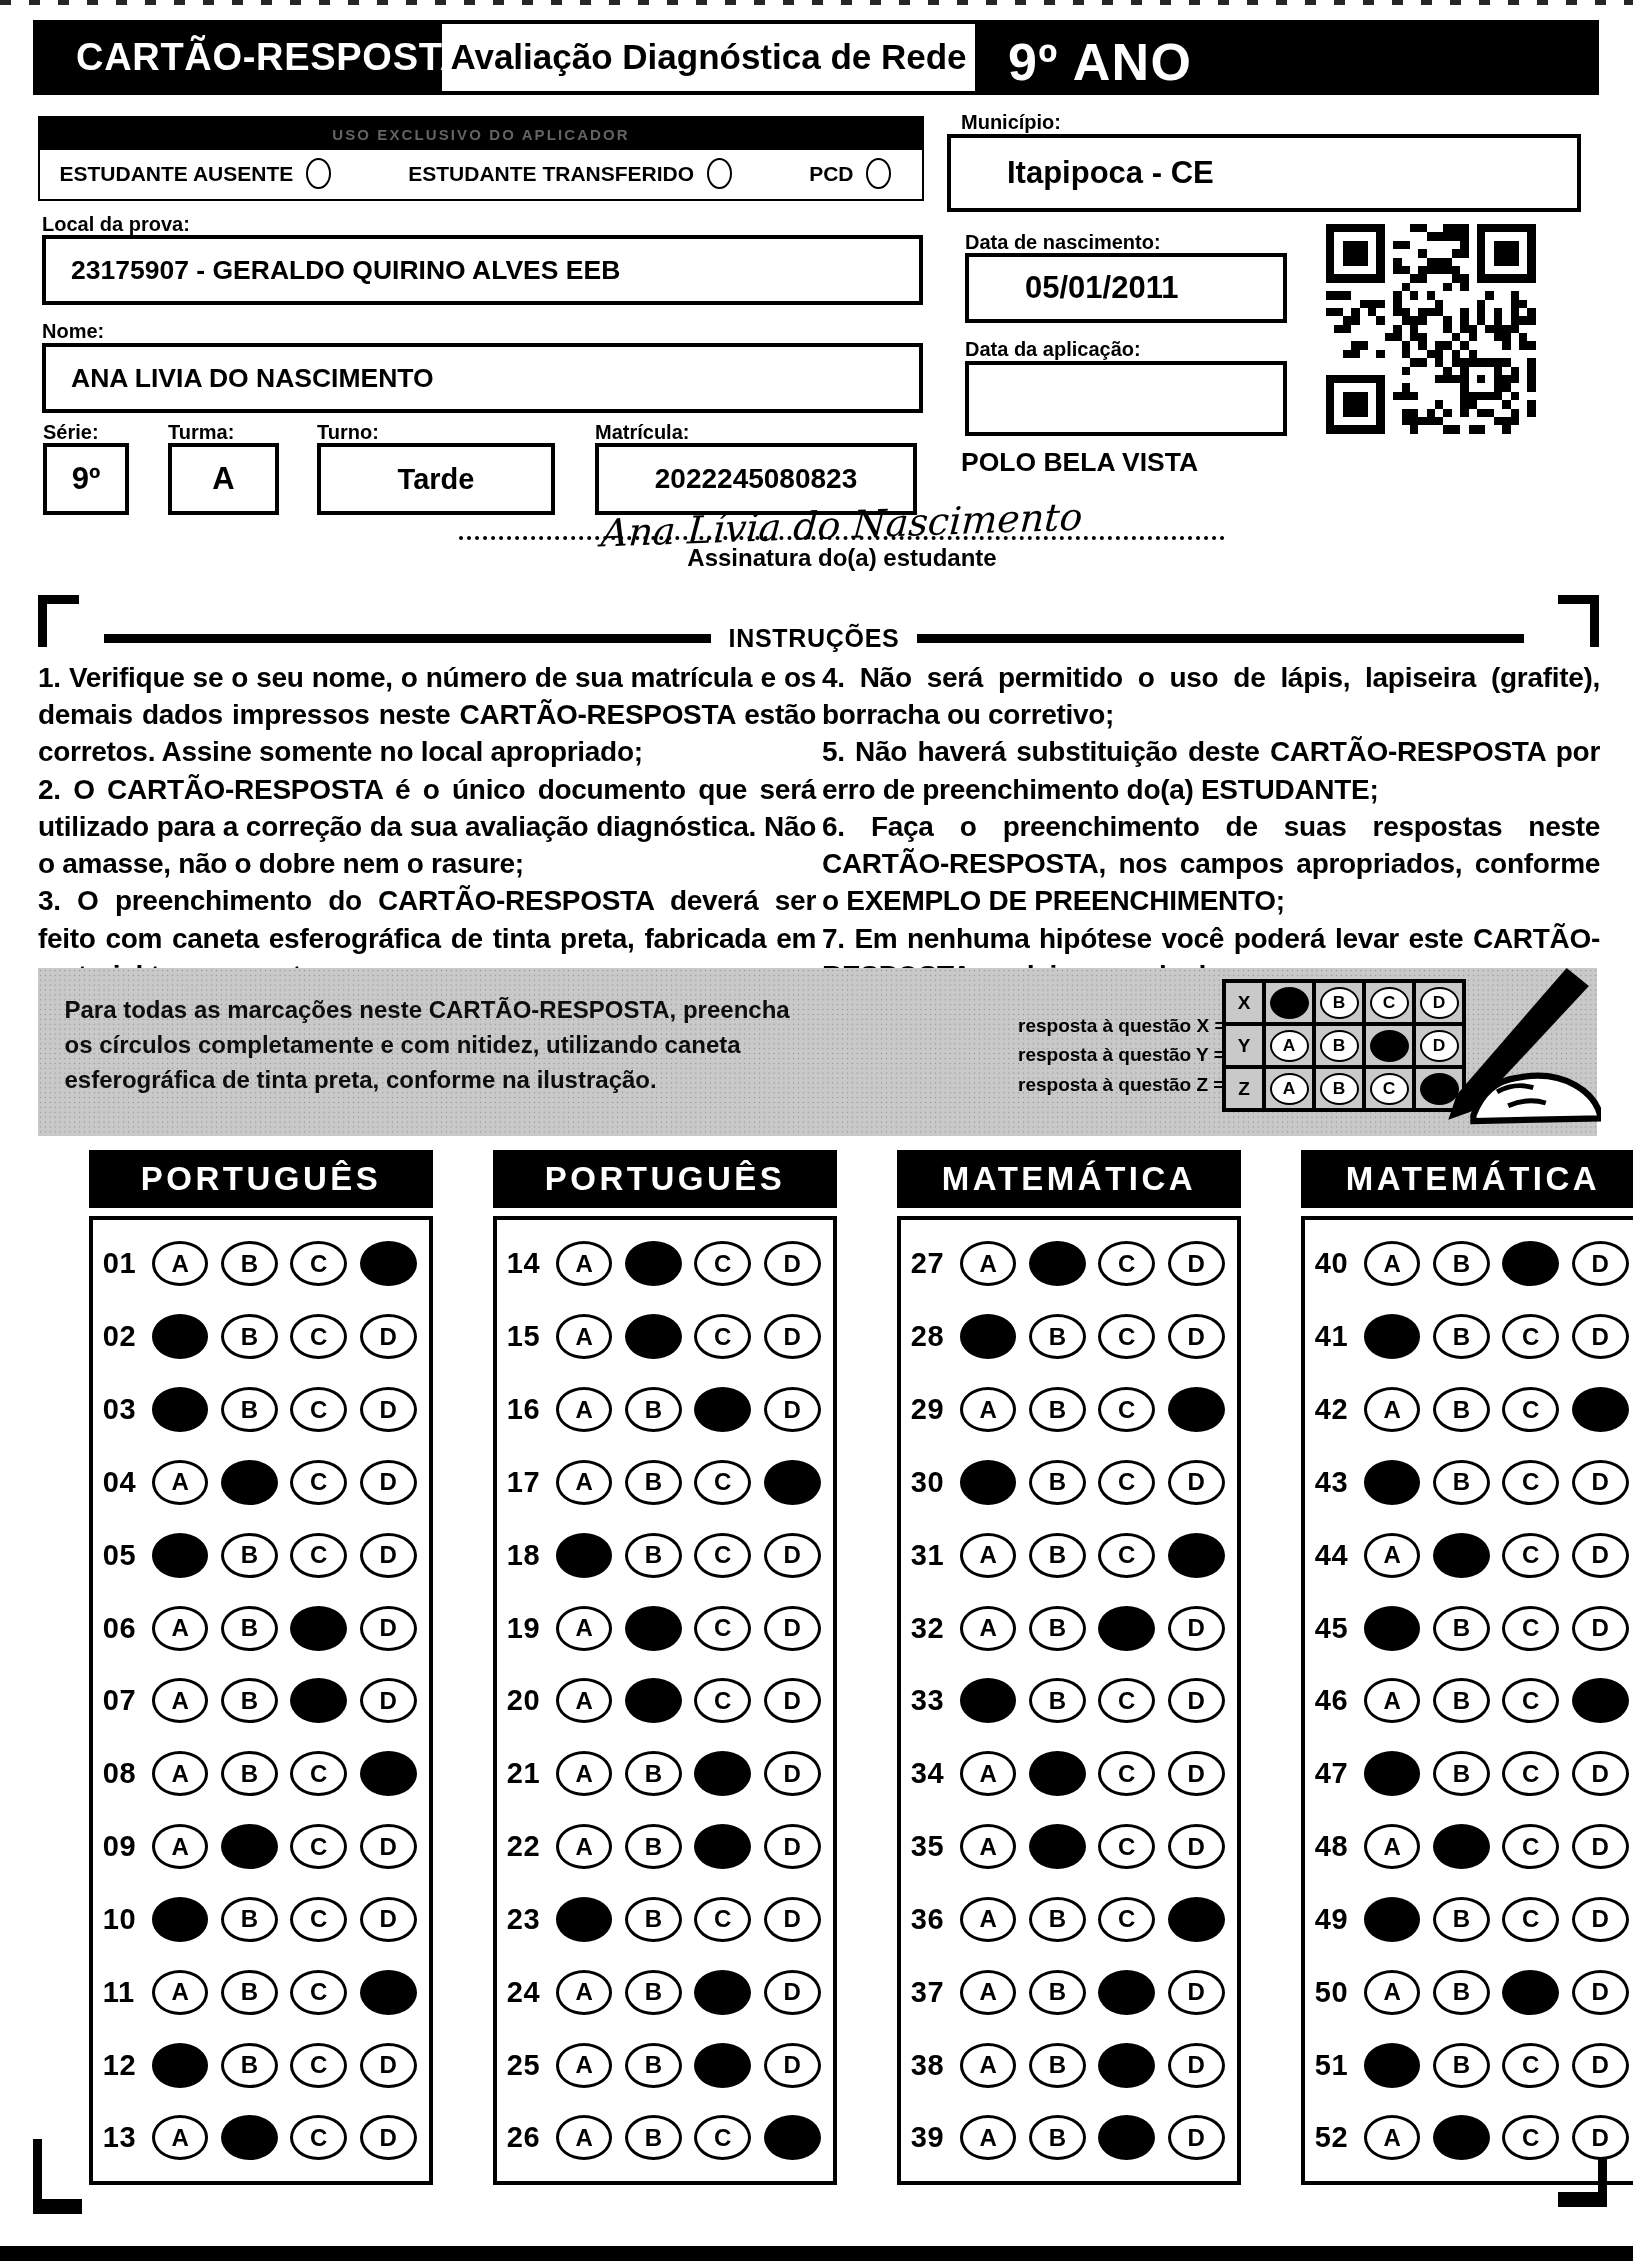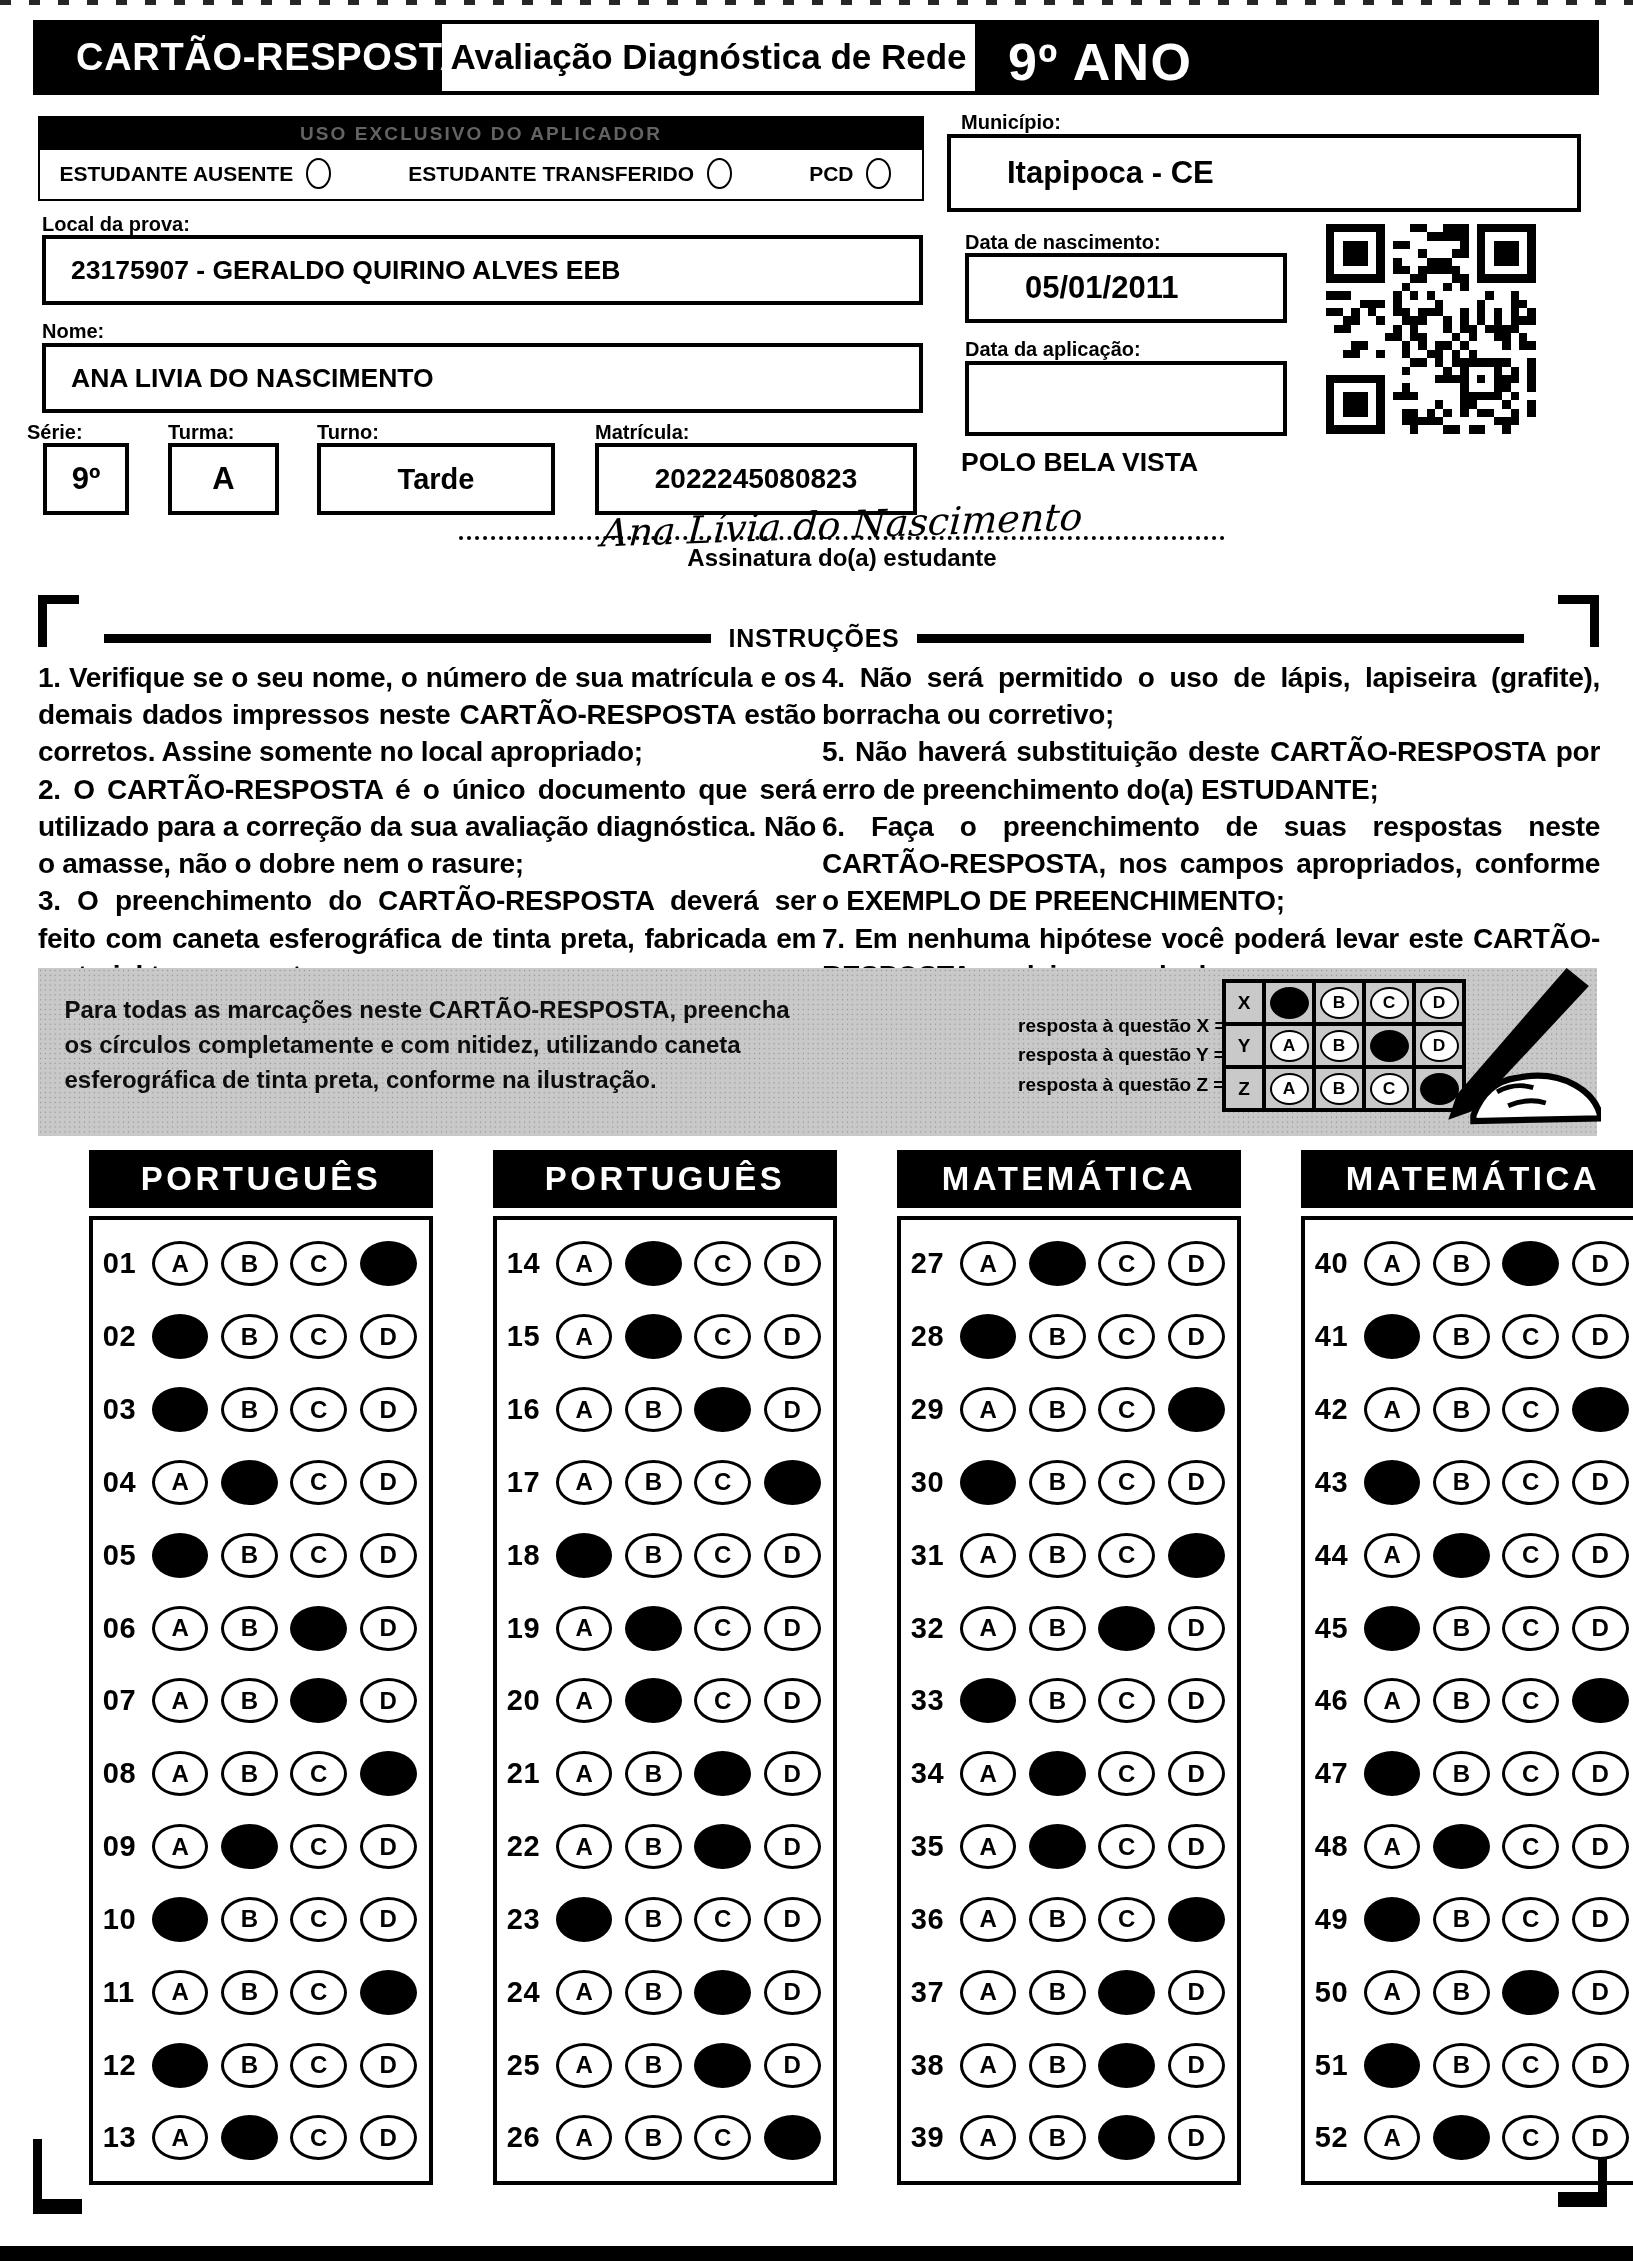--- a/index.html
+++ b/index.html
@@ -13,21 +13,21 @@
   .card-title{position:absolute;left:43px;top:0;height:75px;display:flex;align-items:center;
         color:#fff;font-size:38px;font-weight:bold;letter-spacing:0.7px;}
   .title-box{position:absolute;left:409px;top:4.2px;width:533px;height:67px;background:#fff;
         display:flex;align-items:center;justify-content:center;font-size:35px;font-weight:bold;}
   .grade{position:absolute;left:975px;top:0;height:85px;display:flex;align-items:center;
         color:#fff;font-size:52px;font-weight:bold;letter-spacing:1.4px;}
 
   
   .op-panel{position:absolute;left:38px;top:116px;width:886px;height:85px;border:2.8px solid #000;box-sizing:border-box;}
   .op-strip{height:32px;background:#000;display:flex;align-items:center;justify-content:center;
-        color:#636363;font-size:19px;font-weight:bold;letter-spacing:2.1px;}
+        color:#636363;font-size:15px;font-weight:bold;letter-spacing:2.1px;}
   .cb-row{height:47px;display:flex;align-items:center;justify-content:space-between;padding:0 31px 0 19.5px;}
   .cb-item{display:flex;align-items:center;gap:12.5px;}
   .cb-label{font-size:21px;font-weight:bold;}
   .cb-circle{width:25px;height:31px;border:2.8px solid #000;border-radius:50%;box-sizing:border-box;background:#fff;}
 
   
   .field-label{position:absolute;font-size:20px;font-weight:bold;}
   .field-box{position:absolute;border:4.2px solid #000;box-sizing:border-box;background:#fff;
         display:flex;align-items:center;font-size:26.5px;font-weight:bold;}
   .pad-l{padding-left:25px;}
@@ -125,21 +125,21 @@
   <div class="field-label" style="left:42px;top:213px;">Local da prova:</div>
   <div class="field-box pad-l" style="left:42px;top:235px;width:881px;height:70px;">
     <span>23175907 - GERALDO QUIRINO ALVES EEB</span>
   </div>
 
   <div class="field-label" style="left:42px;top:320px;">Nome:</div>
   <div class="field-box pad-l" style="left:42px;top:343px;width:881px;height:70px;">
     <span>ANA LIVIA DO NASCIMENTO</span>
   </div>
 
-  <div class="field-label" style="left:27px;top:421px;">Série:</div>
+  <div class="field-label" style="left:43px;top:421px;">Série:</div>
   <div class="field-box center" style="left:43px;top:443px;width:86px;height:72px;font-size:31px;">
     <span>9º</span>
   </div>
 
   <div class="field-label" style="left:168px;top:421px;">Turma:</div>
   <div class="field-box center" style="left:168px;top:443px;width:111px;height:72px;font-size:31px;">
     <span>A</span>
   </div>
 
   <div class="field-label" style="left:317px;top:421px;">Turno:</div>

